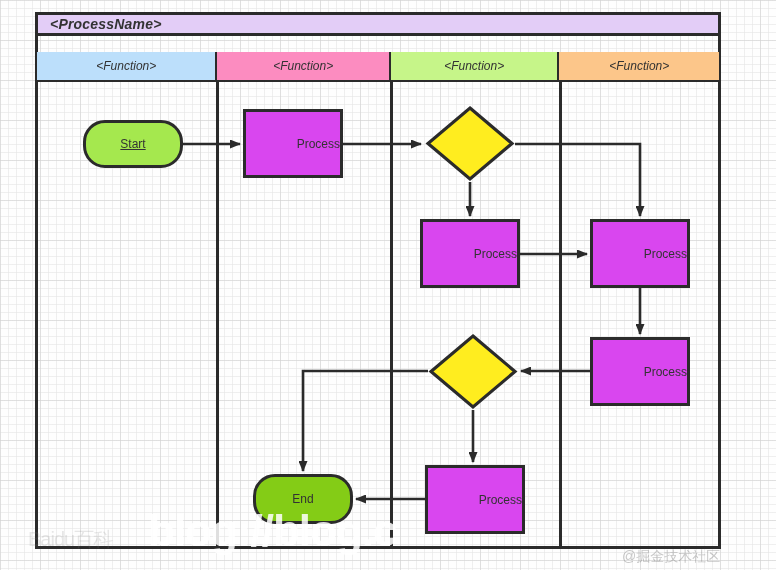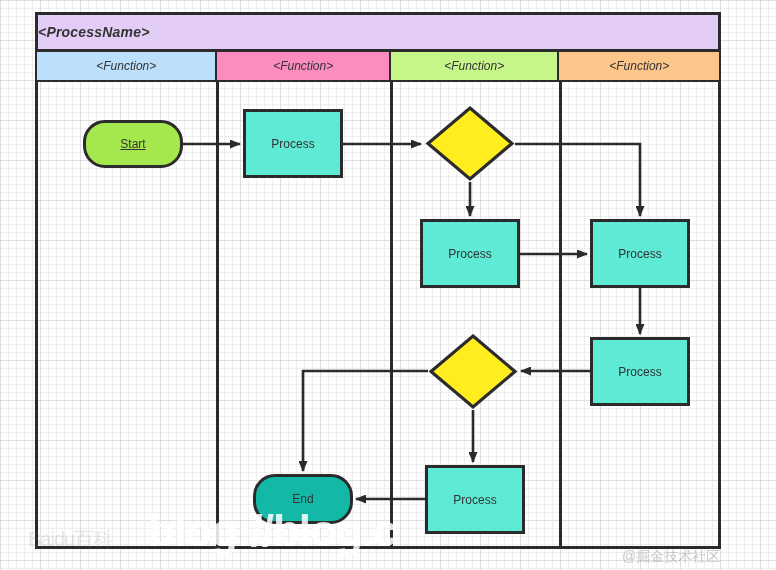--- a/index.html
+++ b/index.html
@@ -42,26 +42,27 @@
     box-sizing: border-box;
     background: transparent;
   }
 
   
   #pool-title {
     position: absolute;
     left: 35px;
     top: 12px;
     width: 686px;
-    height: 40px;
+    height: 24px;
     box-sizing: border-box;
     background: #e3cdf7;
     border: 3px solid #2b2b2b;
     display: flex;
     align-items: center;
+    padding-left: 12px;
     font-style: italic;
     font-weight: bold;
     font-size: 14px;
     color: #333333;
     letter-spacing: 0.2px;
   }
 
   
   #lane-headers {
     position: absolute;
@@ -101,29 +102,30 @@
     position: absolute;
     box-sizing: border-box;
     display: flex;
     align-items: center;
     justify-content: center;
     font-size: 12px;
     color: #333333;
     z-index: 5;
   }
   .proc {
-    background: #5eead4;
-    border: 3px solid #2b2b2b;
+    background: #d946ef;
+    border: 3px solid #2b2b2b;
+    justify-content: flex-end;
   }
   .terminator {
     border: 3px solid #2b2b2b;
     border-radius: 22px;
   }
   .term-start { background: #a5e84e; text-decoration: underline; }
-  .term-end   { background: #14b8a6; }
+  .term-end   { background: #84cc16; }
 
   .diamond-wrap {
     position: absolute;
     z-index: 5;
   }
   .diamond-wrap svg { display: block; }
 
   
   #wires {
     position: absolute;

